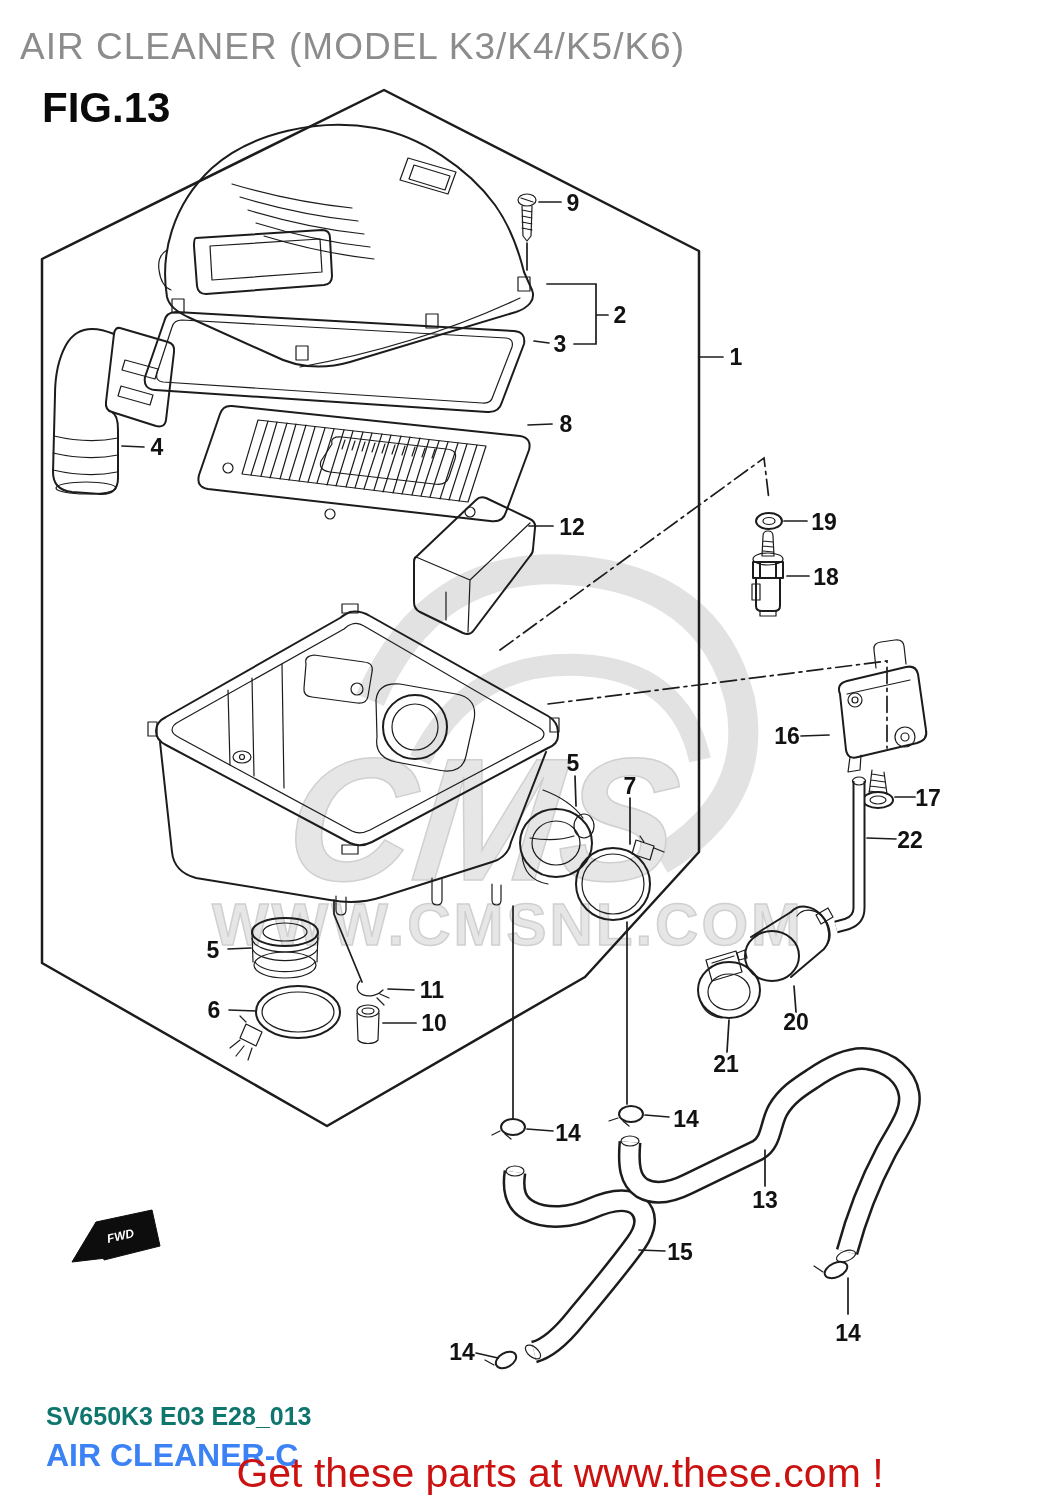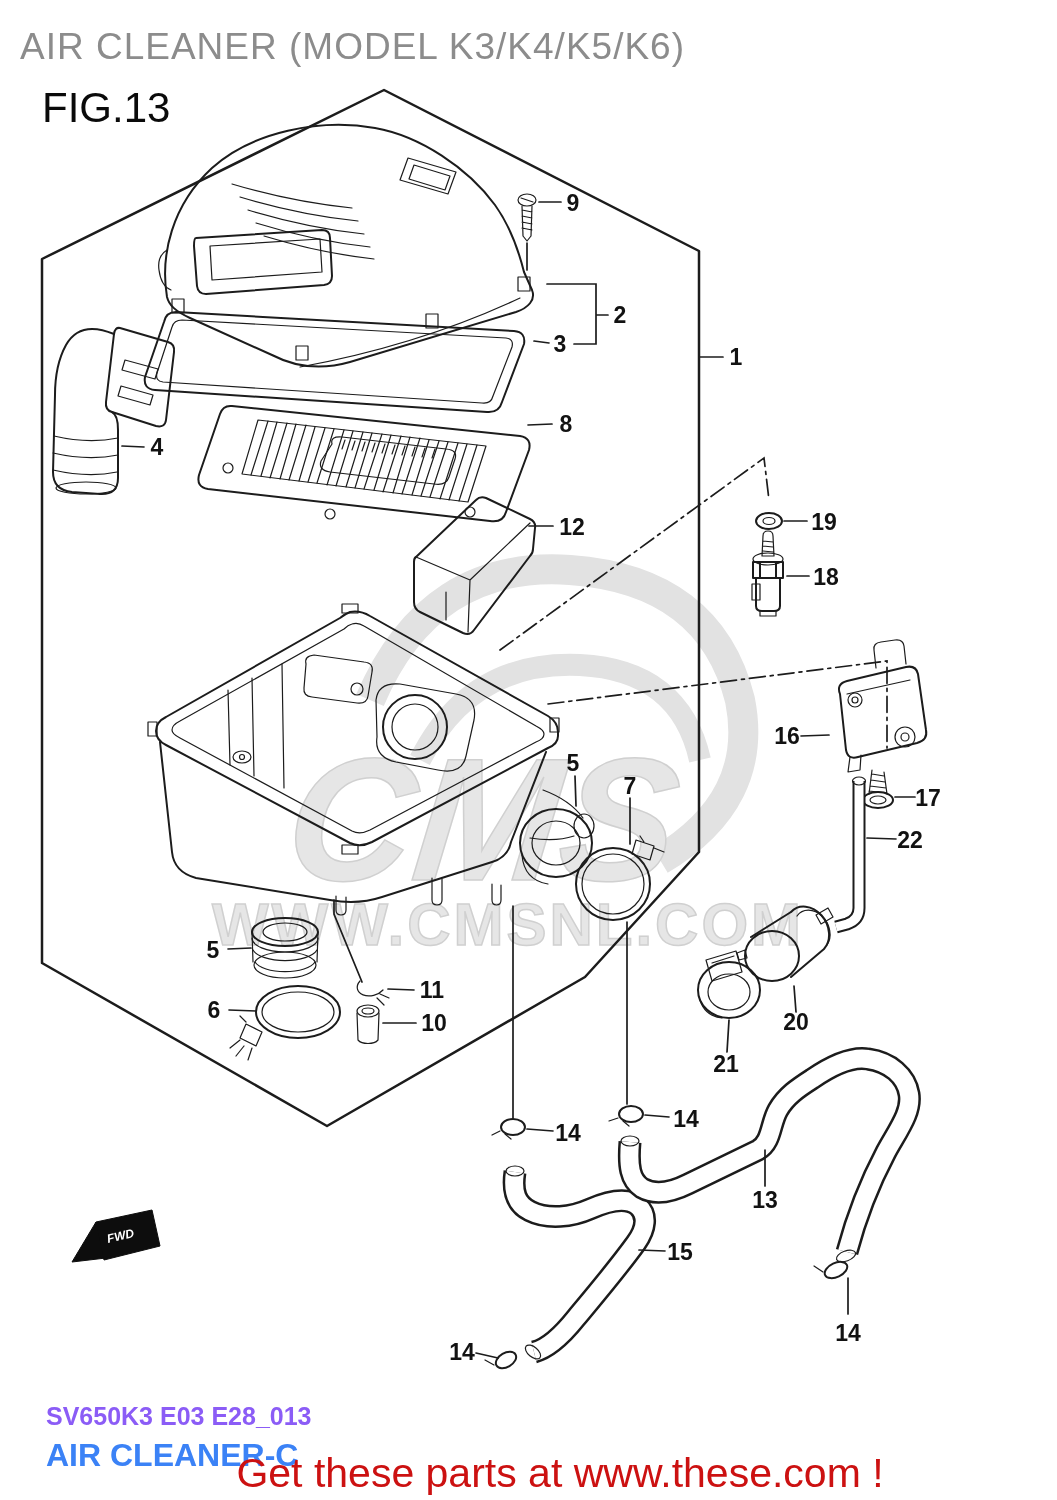--- a/index.html
+++ b/index.html
@@ -1,21 +1,21 @@
 <!DOCTYPE html>
 <html><head>
 <meta charset="utf-8">
 <style>
   html,body{margin:0;padding:0;background:#ffffff;}
   .page{position:relative;width:1057px;height:1500px;background:#ffffff;overflow:hidden;
         font-family:"Liberation Sans", sans-serif;}
   .page-title{position:absolute;left:20px;top:26px;font-size:37px;letter-spacing:1px;
         color:#8c8c8c;white-space:nowrap;}
-  .fig-label{position:absolute;left:42px;top:84px;font-size:42px;font-weight:normal;color:#0a0a0a;}
-  .footer-code{position:absolute;left:46px;top:1402px;font-size:25px;font-weight:bold;color:#8b5cf6;}
+  .fig-label{position:absolute;left:42px;top:84px;font-size:42px;font-weight:bold;color:#0a0a0a;}
+  .footer-code{position:absolute;left:46px;top:1402px;font-size:25px;font-weight:bold;color:#0f766e;}
   .footer-name{position:absolute;left:46px;top:1437px;font-size:32px;font-weight:bold;color:#3b82f6;text-align:right;}
   .promo{position:absolute;left:180px;top:1450px;width:760px;text-align:center;
         font-size:41px;color:#cc1111;white-space:nowrap;}
   svg{position:absolute;left:0;top:0;}
   .ln{fill:none;stroke:#1c1c1c;stroke-width:2;stroke-linecap:round;stroke-linejoin:round;}
   .thin{stroke-width:1.2;}
   .thick{stroke-width:2.5;}
   .leader{fill:none;stroke:#1c1c1c;stroke-width:1.7;stroke-linecap:round;}
   .dash{stroke-dasharray:16 5 3 5;}
   .tube-o{fill:none;stroke:#1c1c1c;stroke-width:23;stroke-linecap:butt;}

